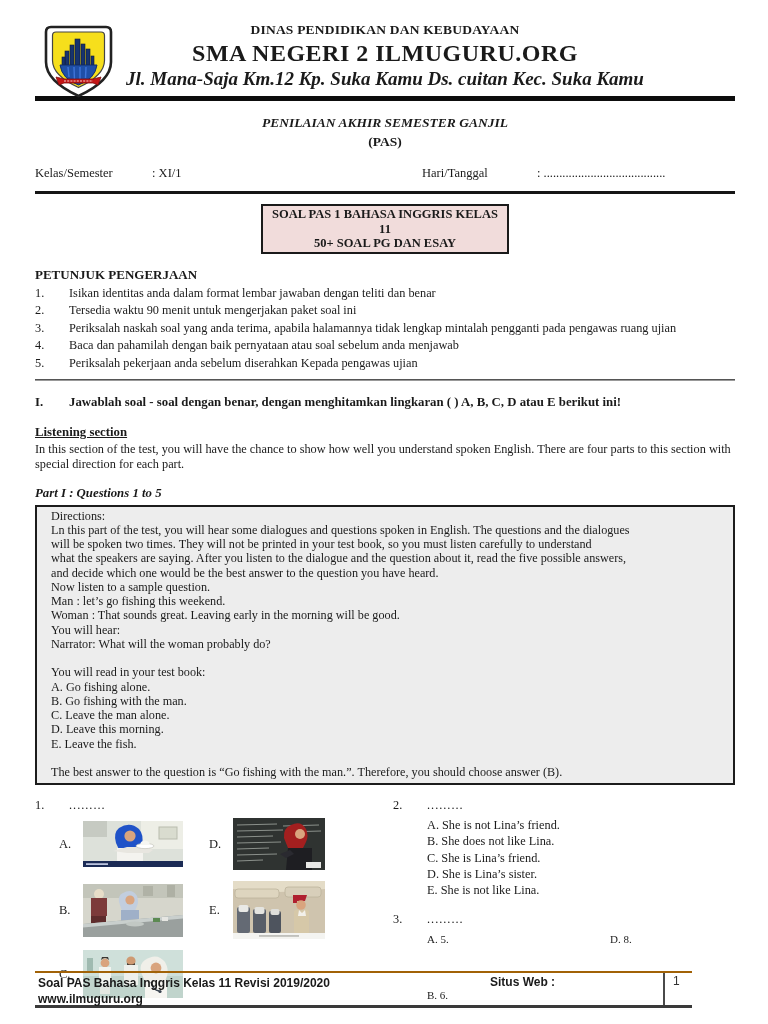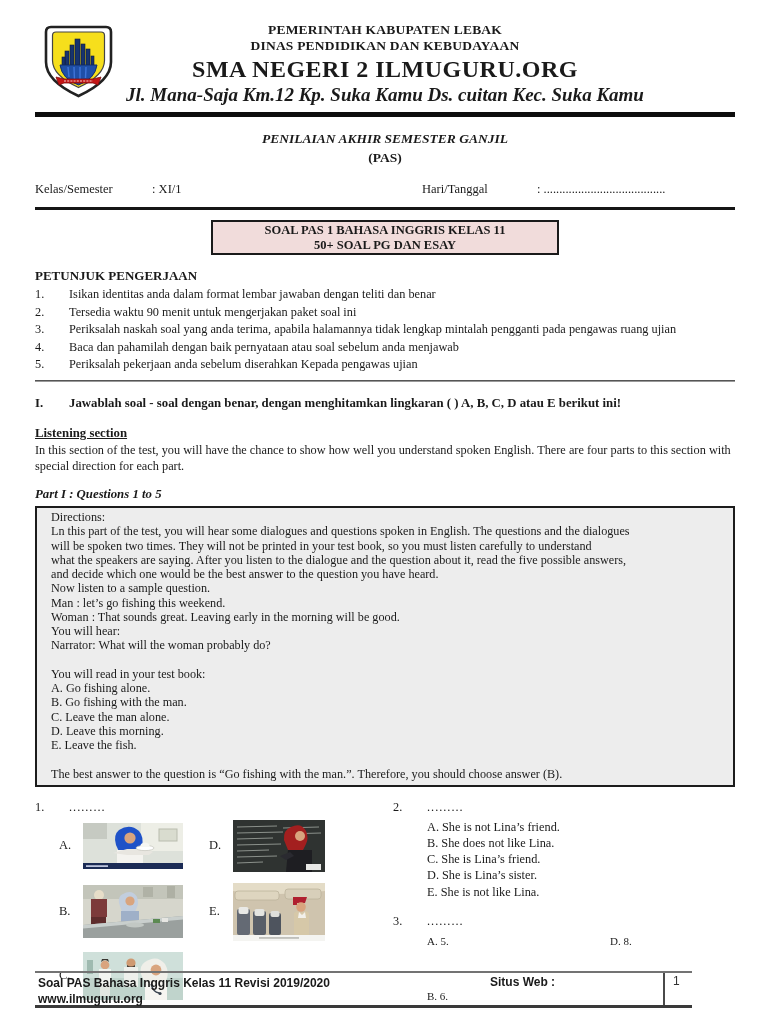--- a/index.html
+++ b/index.html
@@ -21,21 +21,21 @@
   
   .exam-title { text-align:center; font-weight:bold; font-size:13.5px; margin-top:14px;font-style:italic; }
   .exam-sub { text-align:center; font-weight:bold; font-size:13.5px; margin-top:3px; }
 
   
   .fields { margin-top:16px; font-size:12.5px; }
   .frow { display:grid; grid-template-columns:117px 270px 115px 1fr; margin-bottom:10px; }
 
   
   .banner-wrap { display:flex; justify-content:center; margin-top:10px; }
-  .banner { width:348px; background:#f1dcdb; border:2px solid #1a1a1a; text-align:center; font-weight:bold; font-size:12.5px; padding:1px 2px; line-height:14.5px; }
+  .banner { width:248px; background:#f1dcdb; border:2px solid #1a1a1a; text-align:center; font-weight:bold; font-size:12.5px; padding:1px 2px; line-height:14.5px; }
 
   
   .petunjuk-h { font-weight:bold; font-size:13px; margin-top:13px; }
   .plist { font-size:12.3px; margin-top:3px; }
   .pitem { display:grid; grid-template-columns:34px 1fr; line-height:15px; margin-bottom:2.5px; }
   .pitem .ptext { padding-right:4px; }
 
   .sep-i { margin-top:8px; }
   .section-i { display:grid; grid-template-columns:34px 1fr; font-weight:bold; font-size:12.8px; margin-top:14px; }
 
@@ -59,21 +59,21 @@
   .img-frame svg { display:block; }
   .opt-list { margin-left:34px; margin-top:4px; font-size:12.3px; }
   .opt-list div { line-height:16.2px; }
   .q3 { margin-top:14px; }
   .q3grid { margin-left:34px; margin-top:5px; font-size:11px; display:grid; grid-template-columns:142px 1fr; row-gap:2px;gap:41px; }
   .q3grid div { line-height:14.5px; }
   .shift-right { margin-left:26px; }
 
   
   .footer { position:absolute; left:35px; top:971px; width:657px; font-family:"Liberation Sans", sans-serif; }
-  .f-box { display:flex; border-top:2px solid #737373; border-bottom:3px solid #3a3a3a; height:37px;justify-content:center; }
+  .f-box { display:flex; border-top:2px solid #a16207; border-bottom:3px solid #3a3a3a; height:37px;justify-content:center; }
   .f-left { width:455px; padding:2px 0 0 3px; font-weight:bold; font-size:12px; line-height:16px; }
   .f-center { width:173px; padding-top:2px; font-weight:bold; font-size:12px; }
   .f-page { border-left:2px solid #4a4a4a; flex:1; padding:1px 0 0 8px; font-size:12px; color:#333; }
 </style>
 </head>
 <body>
 
 <div class="sheet">
   <div class="content">
 
@@ -95,21 +95,20 @@
           <g stroke="#3f74d8" stroke-width="1.4">
             <line x1="24" y1="42" x2="25" y2="52"></line>
               <line x1="30" y1="42" x2="30.5" y2="56"></line>
             <line x1="36" y1="42" x2="36" y2="56"></line>
               <line x1="42" y1="42" x2="41.5" y2="53"></line>
           </g>
           <path d="M12 52 l8 2 h29 l8 -2 -3 8 -5 -2 H20 l-5 2 z" fill="#c41414" stroke="#7c0c0c" stroke-width="0.8"></path>
           <line x1="20" y1="56" x2="49" y2="56" stroke="#f2caca" stroke-width="1" stroke-dasharray="2 1.2"></line>
         </svg>
       </div>
-      <div class="hdr-line1">PEMERINTAH KABUPATEN LEBAK</div>
       <div class="hdr-line2">DINAS PENDIDIKAN DAN KEBUDAYAAN</div>
       <div class="hdr-school">SMA NEGERI 2 ILMUGURU.ORG</div>
       <div class="hdr-addr">Jl. Mana-Saja Km.12 Kp. Suka Kamu Ds. cuitan Kec. Suka Kamu</div>
     </div>
     <div class="rule-xl"></div>
 
     <div class="exam-title">PENILAIAN AKHIR SEMESTER GANJIL</div>
     <div class="exam-sub">(PAS)</div>
 
     <div class="fields">

